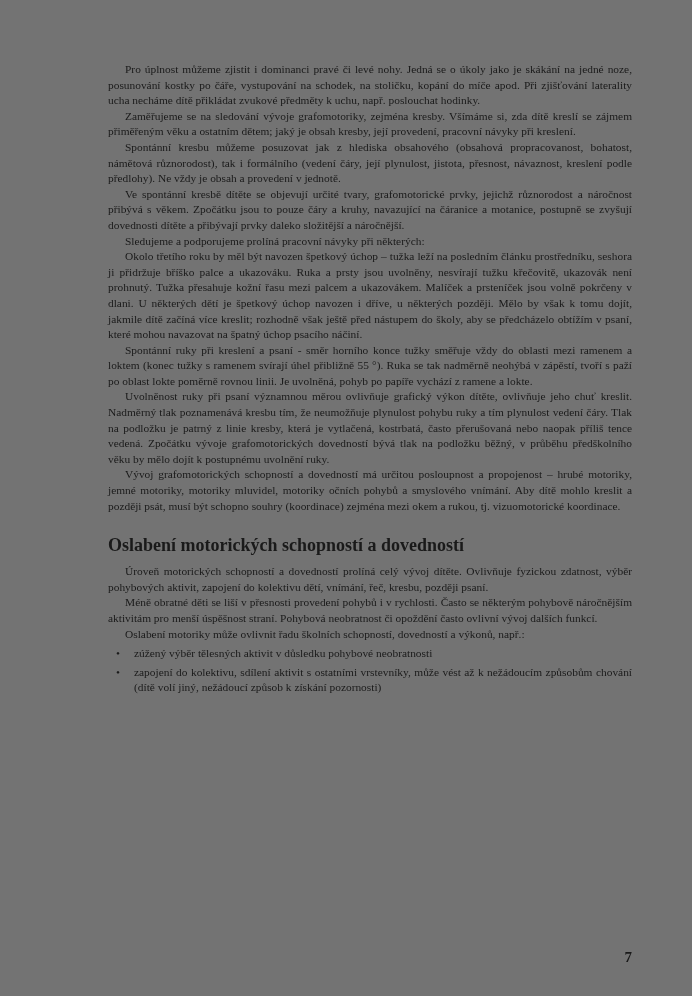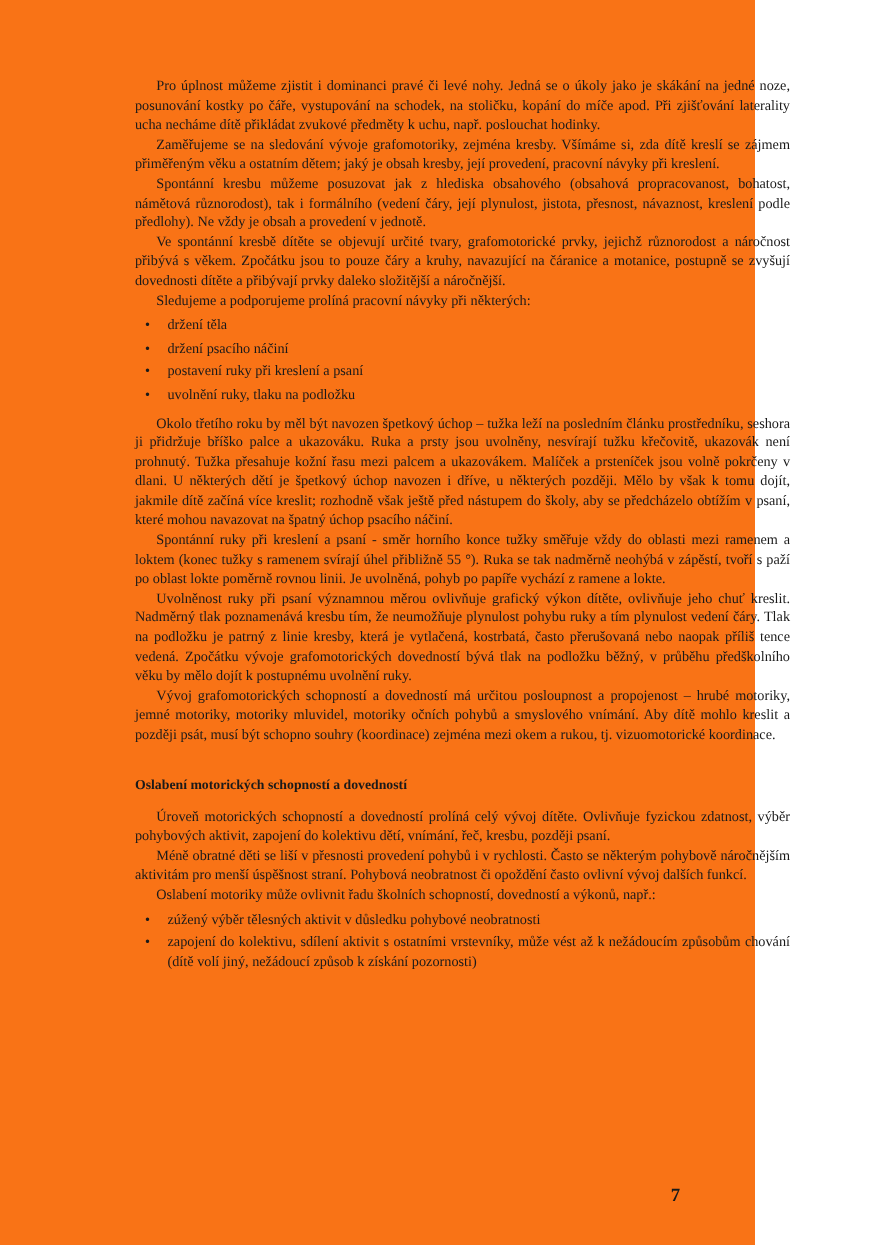--- a/index.html
+++ b/index.html
@@ -6,22 +6,22 @@
   html, body { background: #ffffff; }
   body {
     width: 700px; height: 996px;
     font-family: "Liberation Serif", "DejaVu Serif", serif;
     color: #1a1a1a;
     position: relative;
     overflow: hidden;
   }
   .page {
     position: absolute; top: 0; left: 0;
-    width: 604px; height: 996px;
-    background: #f97316;
+    width: 692px; height: 996px;
+    background: #737373;
   }
   .content {
     position: absolute;
     top: 62px; left: 108px;
     width: 524px;
     font-size: 11.4px;
     line-height: 15.6px;
     text-align: justify;
   }
   .para { text-indent: 17px; }
@@ -36,21 +36,21 @@
     padding-left: 26px;
     margin: 3px 0;
   }
   ul.bullet-list li::before {
     content: "\2022";
     position: absolute;
     left: 8px;
     top: 0;
   }
   h2.section-heading {
-    font-size: 11px;
+    font-size: 18px;
     line-height: 18px;
     font-weight: bold;
     text-align: left;
     margin: 22px 0 10px 0;
   }
   .page-number {
     position: absolute;
     right: 60px;
     bottom: 30px;
     font-size: 15px;
@@ -62,26 +62,20 @@
 
 <div class="page">
   <div class="content" lang="cs">
 
     <p class="para"><span>Pro úplnost můžeme zjistit i dominanci pravé či levé nohy. Jedná se o úkoly jako je skákání na jedné noze, posunování kostky po čáře, vystupování na schodek, na stoličku, kopání do míče apod. Při zjišťování laterality ucha necháme dítě přikládat zvukové předměty k uchu, např. poslouchat hodinky.</span></p>
     <p class="para"><span>Zaměřujeme se na sledování vývoje grafomotoriky, zejména kresby. Všímáme si, zda dítě kreslí se zájmem přiměřeným věku a ostatním dětem; jaký je obsah kresby, její provedení, pracovní návyky při kreslení.</span></p>
     <p class="para"><span>Spontánní kresbu můžeme posuzovat jak z hlediska obsahového (obsahová propracovanost, bohatost, námětová různorodost), tak i formálního (vedení čáry, její plynulost, jistota, přesnost, návaznost, kreslení podle předlohy). Ne vždy je obsah a provedení v jednotě.</span></p>
     <p class="para"><span>Ve spontánní kresbě dítěte se objevují určité tvary, </span><span class="bold">grafomotorické prvky,</span><span> jejichž různorodost a náročnost přibývá s věkem. Zpočátku jsou to pouze čáry a kruhy, navazující na čáranice a motanice, postupně se zvyšují dovednosti dítěte a přibývají prvky daleko složitější a náročnější.</span></p>
     <p class="para"><span>Sledujeme a podporujeme prolíná </span><span class="bold">pracovní návyky při některých:</span></p>
 
-    <ul class="bullet-list">
-      <li><span>držení těla</span></li>
-      <li><span>držení psacího náčiní</span></li>
-      <li><span>postavení ruky při kreslení a psaní</span></li>
-      <li><span>uvolnění ruky, tlaku na podložku</span></li>
-    </ul>
 
     <p class="para"><span>Okolo třetího roku by měl být navozen </span><span class="bold">špetkový úchop</span><span> – tužka leží na posledním článku prostředníku, seshora ji přidržuje bříško palce a ukazováku. Ruka a prsty jsou uvolněny, nesvírají tužku křečovitě, ukazovák není prohnutý. Tužka přesahuje kožní řasu mezi palcem a ukazovákem. Malíček a prsteníček jsou volně pokrčeny v dlani. U některých dětí je špetkový úchop navozen i dříve, u některých později. Mělo by však k tomu dojít, jakmile dítě začíná více kreslit; rozhodně však ještě před nástupem do školy, aby se předcházelo obtížím v psaní, které mohou navazovat na špatný úchop psacího náčiní.</span></p>
     <p class="para"><span class="bold">Spontánní ruky při kreslení a psaní -</span><span> směr horního konce tužky směřuje vždy do oblasti mezi ramenem a loktem (konec tužky s ramenem svírají úhel přibližně 55 °). Ruka se tak nadměrně neohýbá v zápěstí, tvoří s paží po oblast lokte poměrně rovnou linii. Je uvolněná, pohyb po papíře vychází z ramene a lokte.</span></p>
     <p class="para"><span class="bold">Uvolněnost ruky</span><span> při psaní významnou měrou ovlivňuje grafický výkon dítěte, ovlivňuje jeho chuť kreslit. Nadměrný tlak poznamenává kresbu tím, že neumožňuje plynulost pohybu ruky a tím plynulost vedení čáry. Tlak na podložku je patrný z linie kresby, která je vytlačená, kostrbatá, často přerušovaná nebo naopak příliš tence vedená. Zpočátku vývoje grafomotorických dovedností bývá tlak na podložku běžný, v průběhu předškolního věku by mělo dojít k postupnému uvolnění ruky.</span></p>
     <p class="para"><span>Vývoj grafomotorických schopností a dovedností má určitou posloupnost a propojenost – hrubé motoriky, jemné motoriky, motoriky mluvidel, motoriky očních pohybů a smyslového vnímání. Aby dítě mohlo kreslit a později psát, musí být schopno souhry (koordinace) zejména mezi okem a rukou, tj. </span><span class="bold">vizuomotorické koordinace</span><span>.</span></p>
 
     <h2 class="section-heading">Oslabení motorických schopností a dovedností</h2>
 
     <p class="para"><span>Úroveň motorických schopností a dovedností prolíná celý vývoj dítěte. Ovlivňuje fyzickou zdatnost, výběr pohybových aktivit, zapojení do kolektivu dětí, vnímání, řeč, kresbu, později psaní.</span></p>
     <p class="para"><span>Méně obratné děti se liší v přesnosti provedení pohybů i v rychlosti. Často se některým pohybově náročnějším aktivitám pro menší úspěšnost straní. Pohybová neobratnost či opoždění často ovlivní vývoj dalších funkcí.</span></p>

